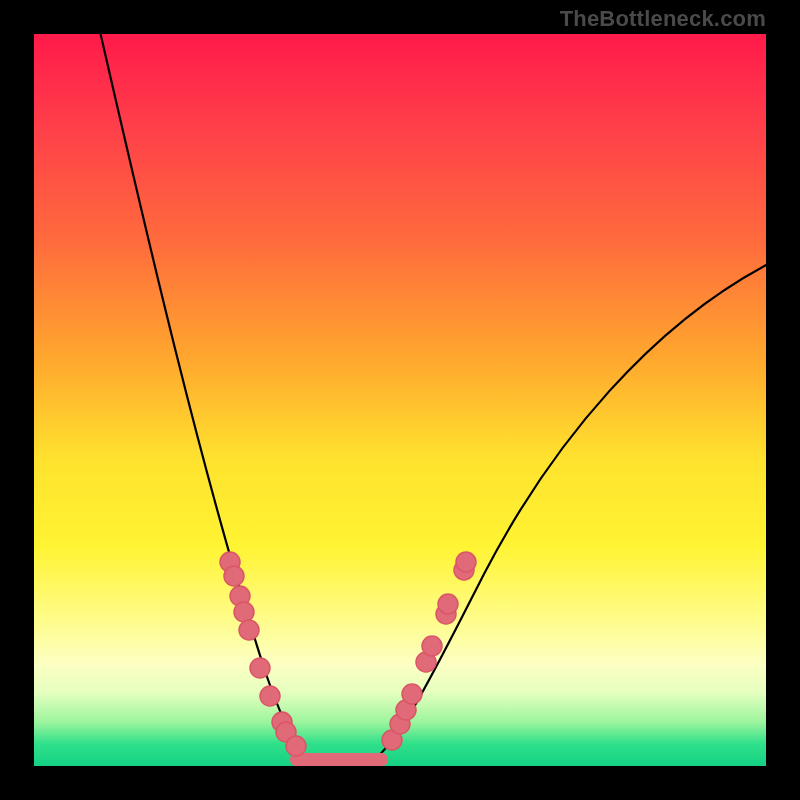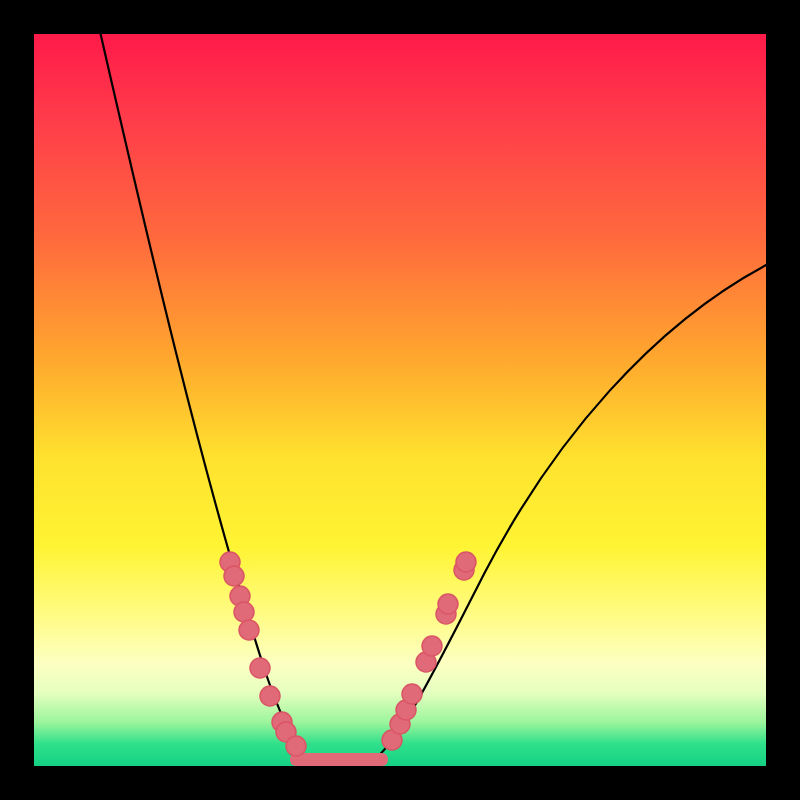--- a/index.html
+++ b/index.html
@@ -73,20 +73,21 @@
     fill: #e06a78;
     stroke: none;
   }
 </style>
 </head>
 <body>
 
 <div class="frame">
   <div class="plot-area"></div>
 
+  <div class="watermark">TheBottleneck.com</div>
 
   <svg class="overlay" viewBox="0 0 732 732" preserveAspectRatio="none">
 
     <path class="curve" d="M 62 -20 C 110 190, 170 450, 232 640 C 258 715, 278 740, 298 732"></path>
     <path class="curve" d="M 330 732 C 360 720, 395 648, 450 540 C 520 405, 620 290, 734 230"></path>
 
     <rect class="valley-band" rx="6" ry="6" x="256" y="719" width="98" height="13"></rect>
 
     <g id="dots-left">
         <circle cx="196" cy="528" r="10" class="dot"></circle>

